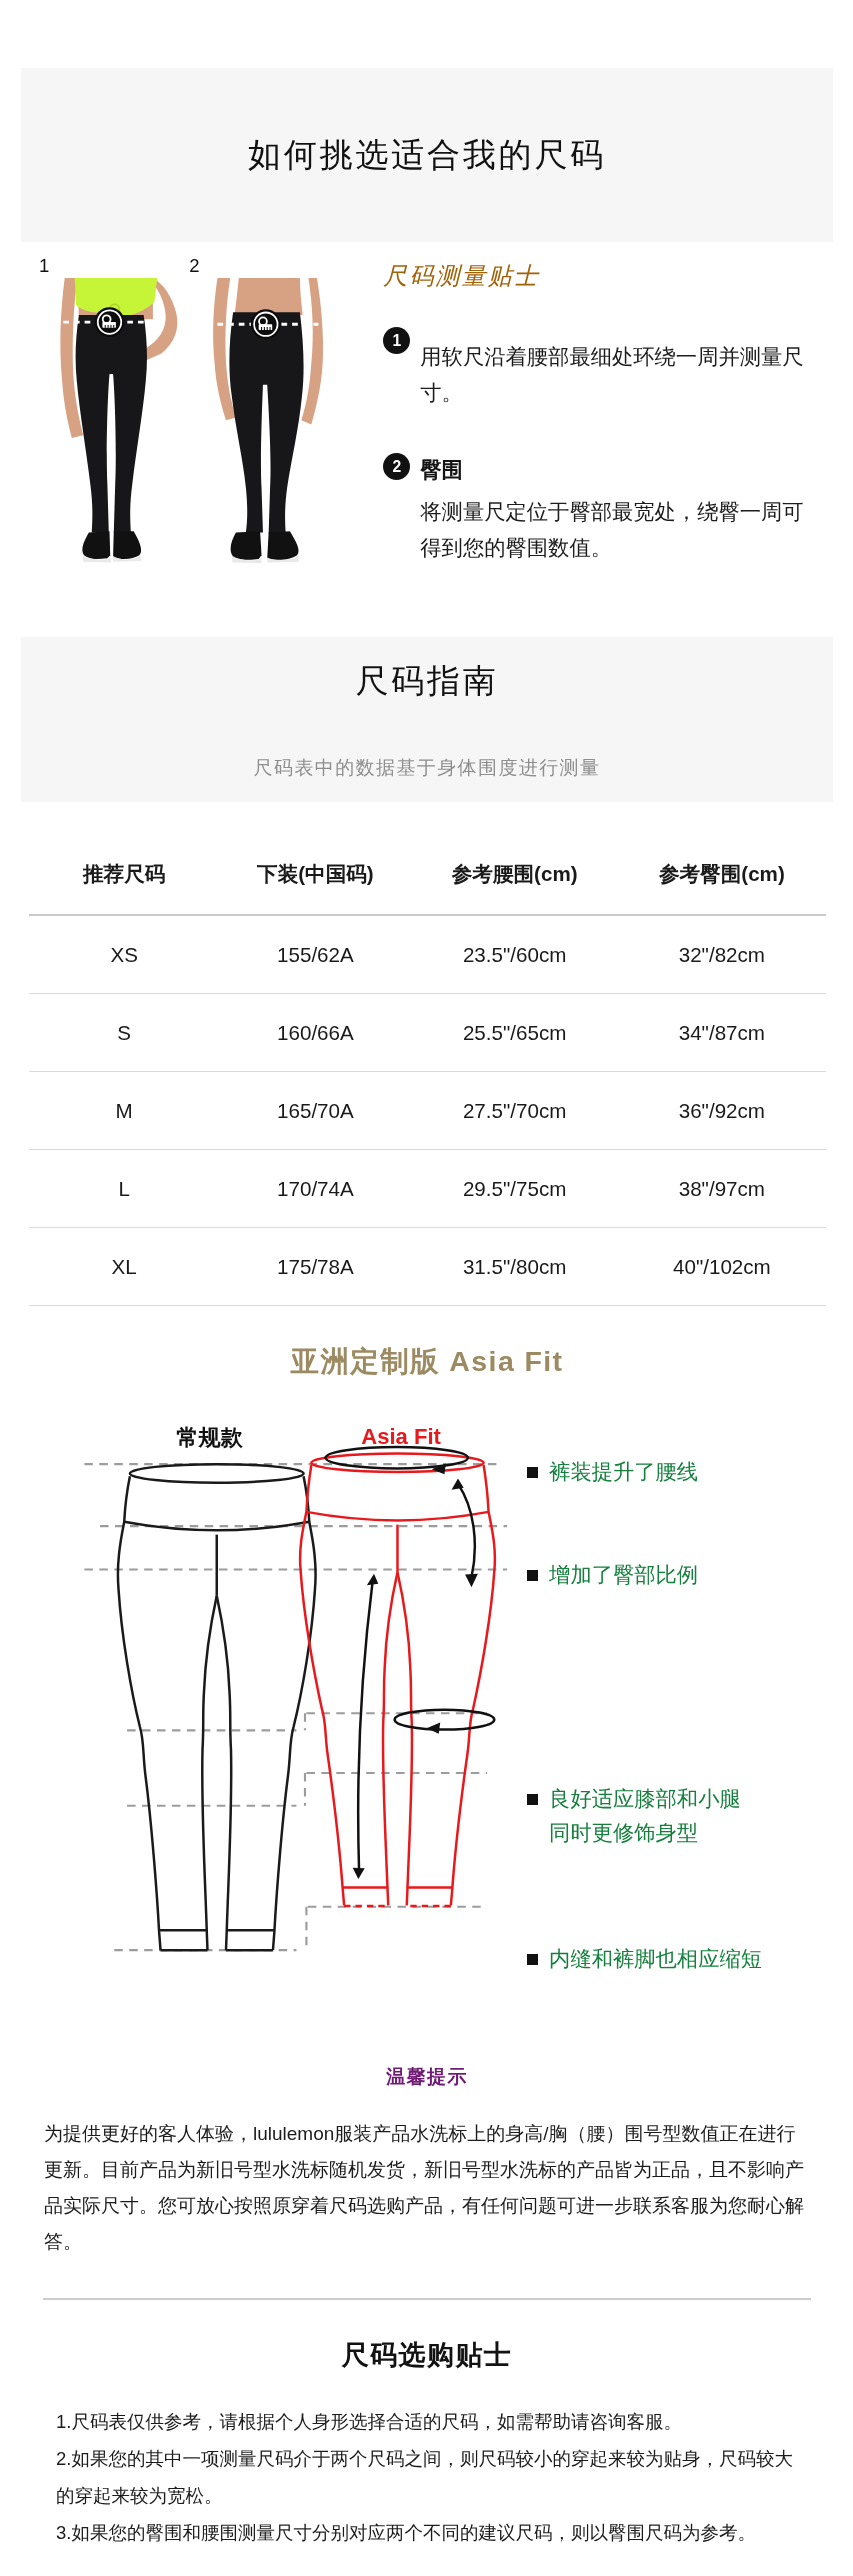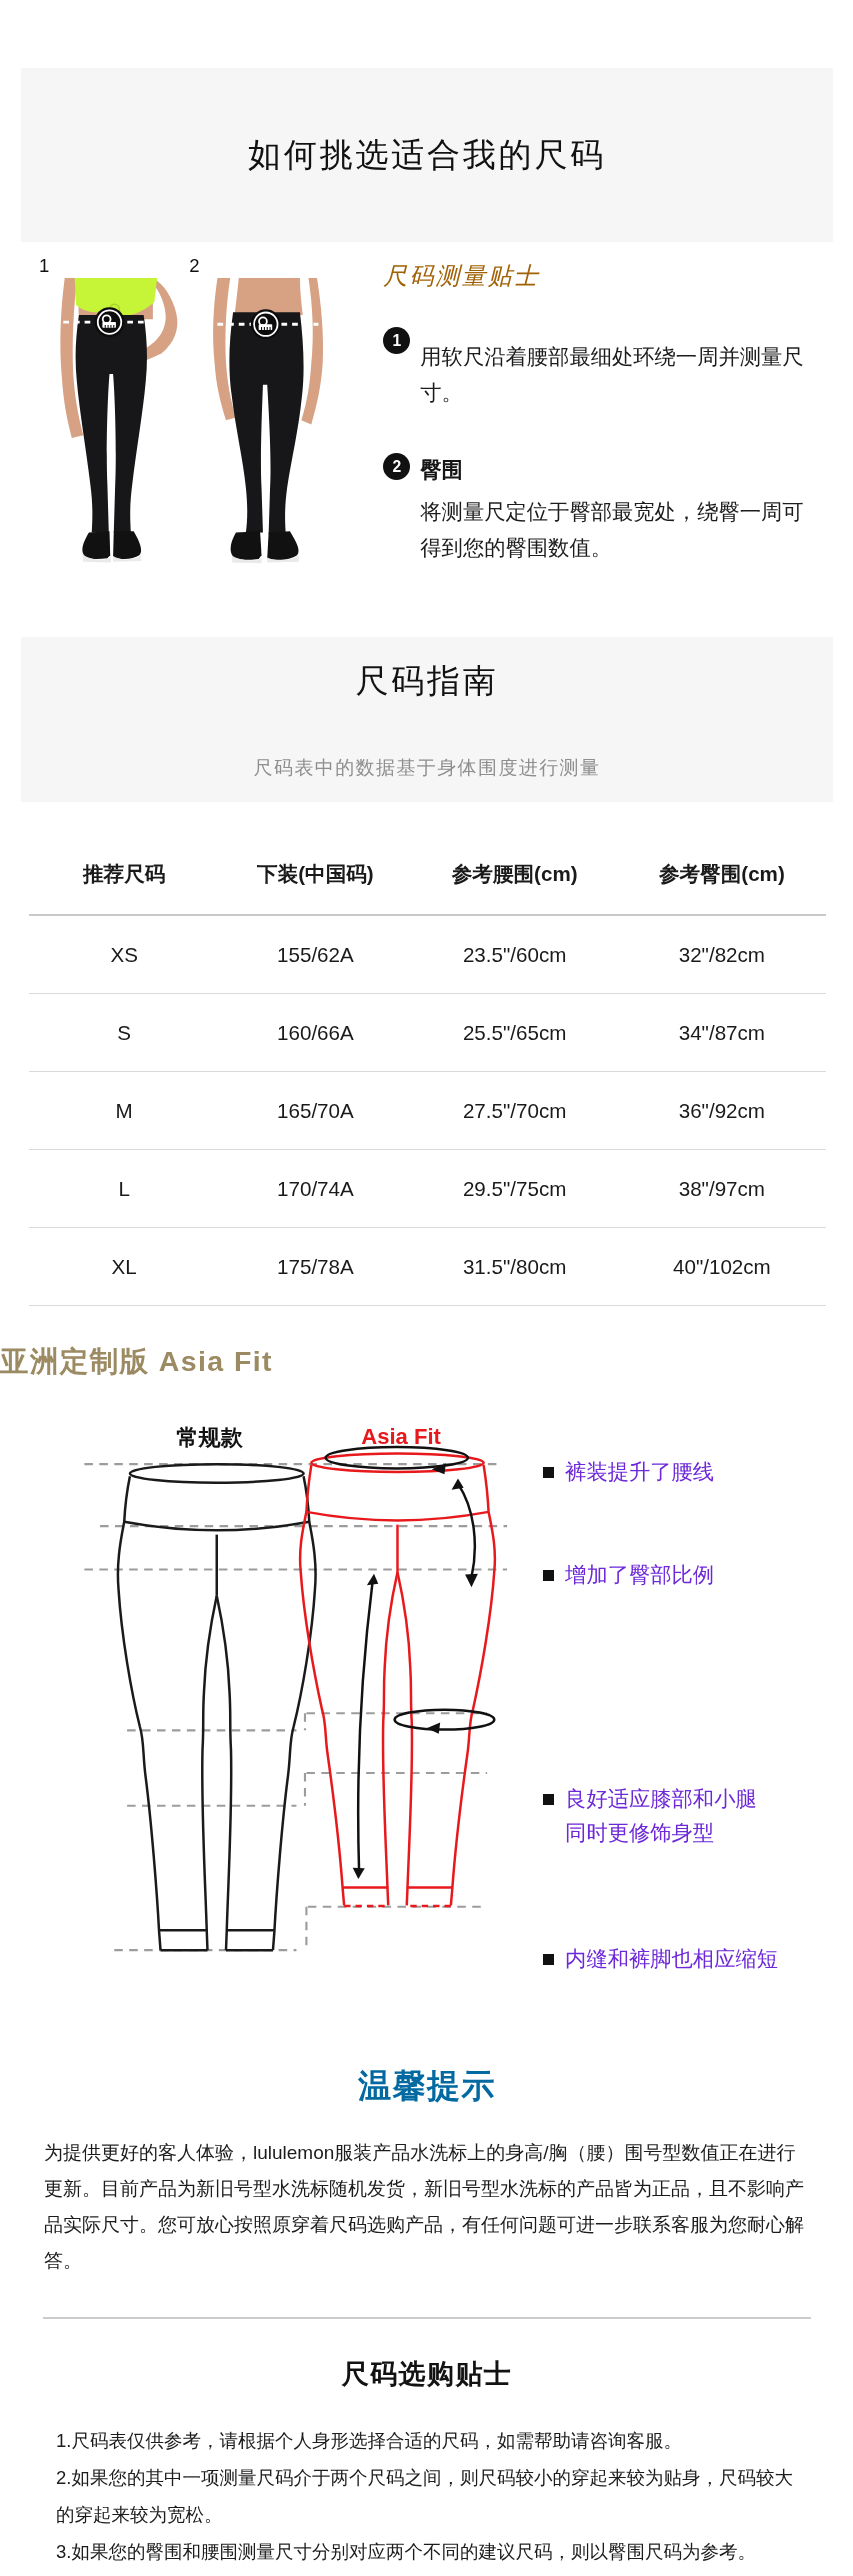--- a/index.html
+++ b/index.html
@@ -28,28 +28,28 @@
     font-size:15.7px;font-weight:700;display:flex;align-items:center;justify-content:center;
     margin-right:10px;margin-top:-2.1px;}
   .tip-title{font-size:21.3px;font-weight:700;color:#151515;}
   .tip-desc{font-size:21.3px;line-height:36px;margin-top:10px;color:#1c1c1c;}
   
   .size-table{margin:32px 28.5px 0;}
   .t-row{display:grid;grid-template-columns:24% 24% 26% 26%;align-items:center;text-align:center;}
   .t-head{height:80px;border-bottom:2.1px solid #c9c9c9;font-weight:700;font-size:20.6px;}
   .t-data{height:77px;border-bottom:1.4px solid #d9d9d9;font-size:20.6px;}
   
-  .asia-title{margin-top:37px;text-align:left;font-size:28.5px;font-weight:700;color:#9c8a62;letter-spacing:1.4px;}
+  .asia-title{margin-top:37px;text-align:center;font-size:28.5px;font-weight:700;color:#9c8a62;letter-spacing:1.4px;}
   .asia-diagram{position:relative;margin:41px 0 0 36px;width:811px;height:591px;}
   .diagram-svg{position:absolute;left:0;top:0;}
-  .asia-bullet{position:absolute;left:507px;display:flex;font-size:21.3px;line-height:34px;color:#6d28d9;}
+  .asia-bullet{position:absolute;left:491px;display:flex;font-size:21.3px;line-height:34px;color:#15803d;}
   .asia-bullet .sq{flex:0 0 10.7px;width:10.7px;height:10.7px;background:#111;margin:12px 11.4px 0 0;}
   .b1{top:33px;} .b2{top:136px;} .b3{top:332px;margin-top:28px;} .b4{top:520px;}
   
-  .notice-title{margin-top:51px;text-align:center;font-size:33px;font-weight:700;color:#0369a1;letter-spacing:1.4px;}
+  .notice-title{margin-top:51px;text-align:center;font-size:19px;font-weight:700;color:#701a75;letter-spacing:1.4px;}
   .notice-body{margin:26px 44px 0;font-size:19px;line-height:36px;color:#1c1c1c;}
   
   .tips-divider{margin:38px 43px 0;border-top:2.1px solid #cccccc;}
   .ptips-title{margin-top:37px;text-align:center;font-size:27px;font-weight:700;color:#121212;letter-spacing:1.4px;}
   .ptips-list{margin:30px 56px 0;font-size:18.5px;line-height:37px;color:#1c1c1c;}
 </style>
 </head>
 <body>
 
 <div class="banner" id="intro-banner">

